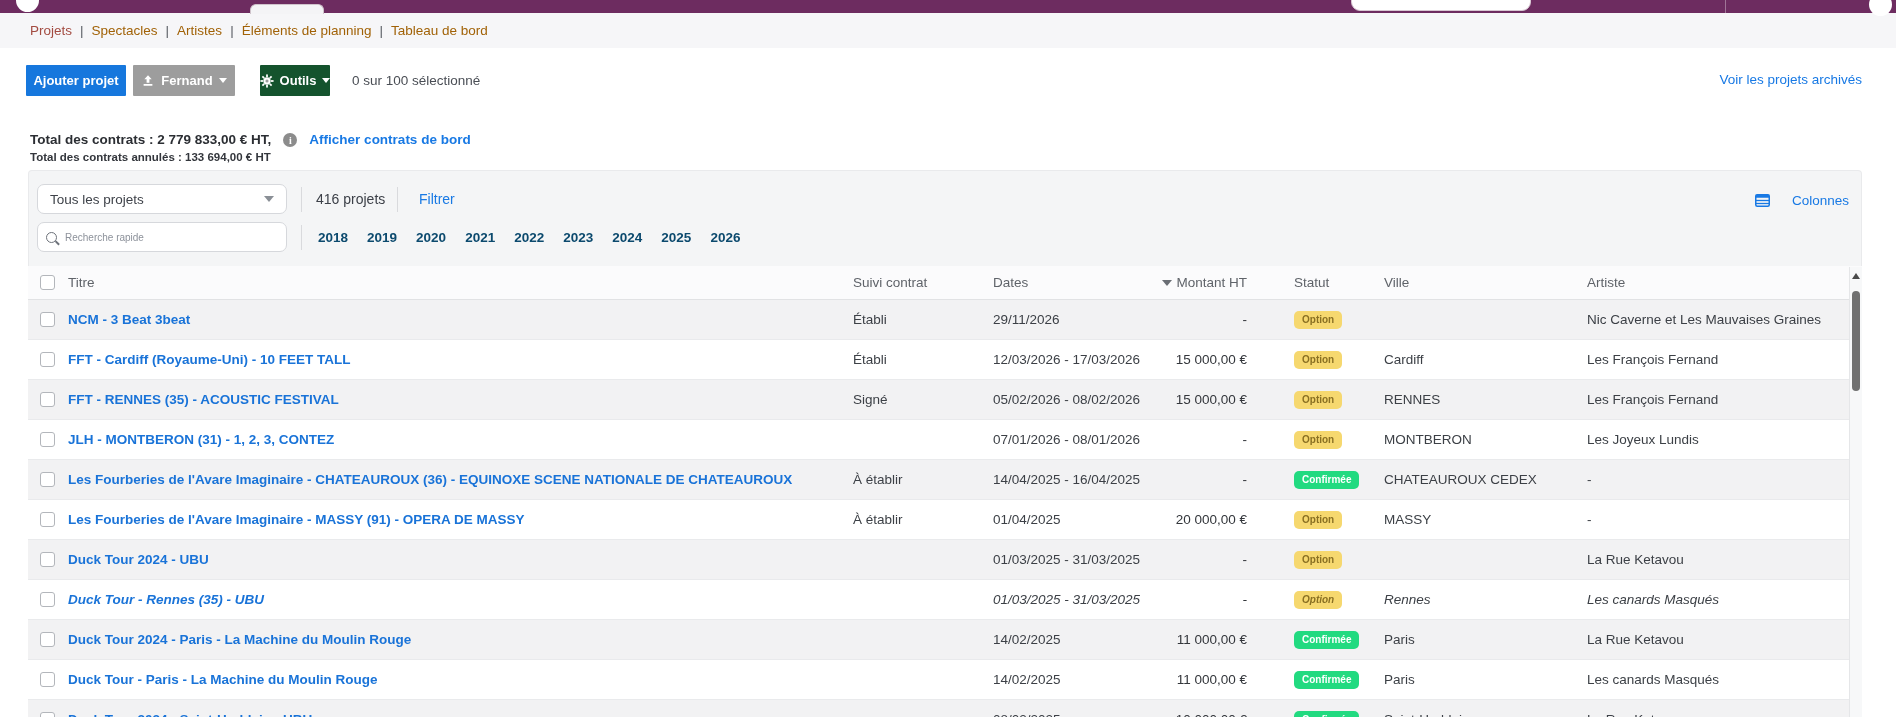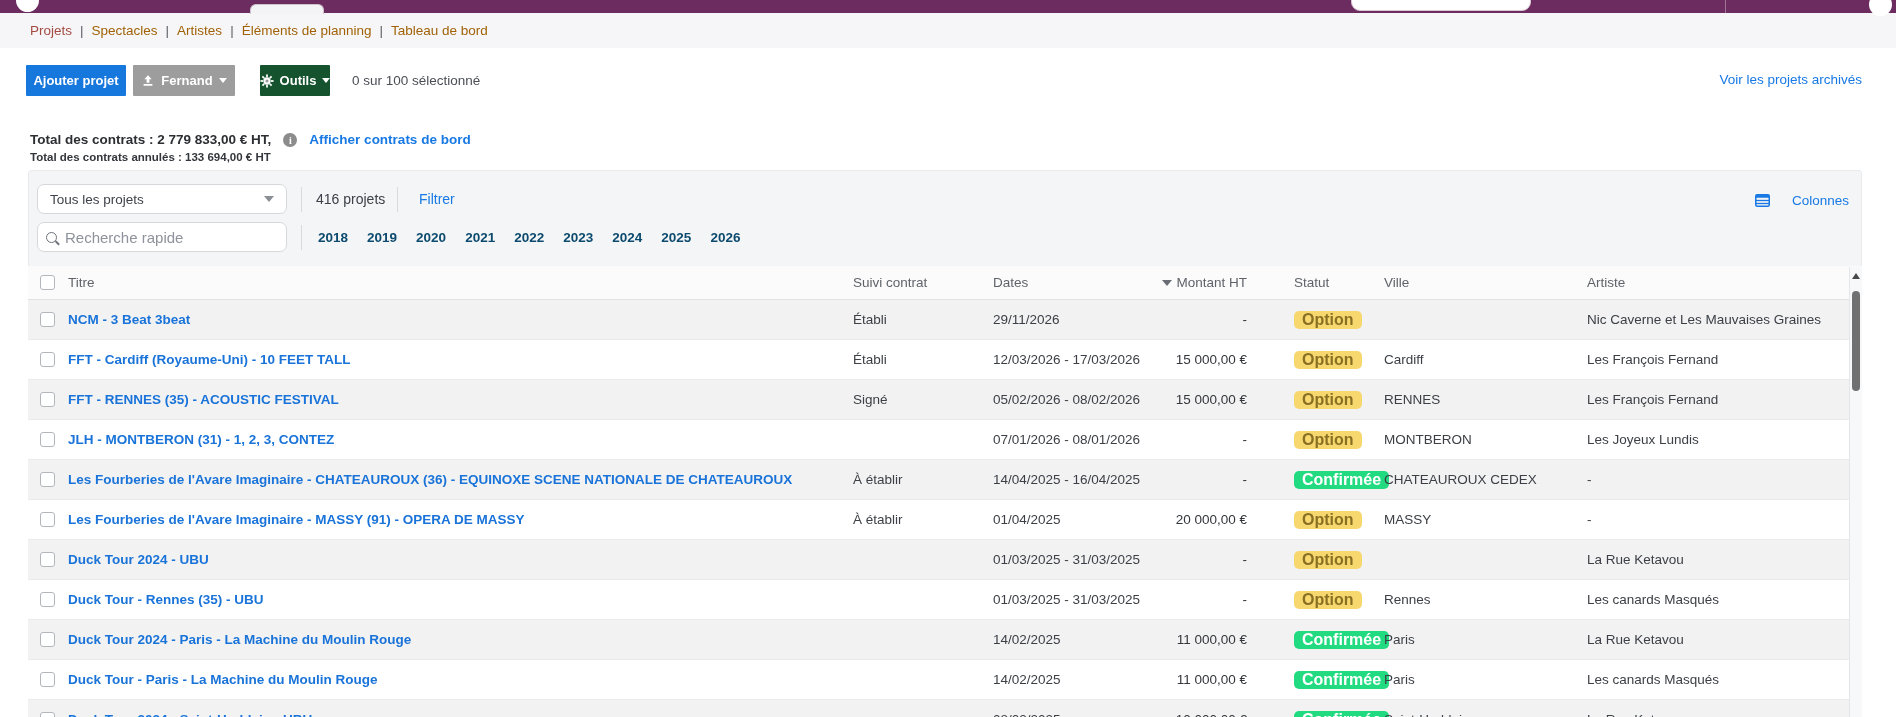--- a/index.html
+++ b/index.html
@@ -40,21 +40,21 @@
 
   
   #card{position:absolute;left:28px;top:170px;width:1834px;height:547px;background:#f4f5f6;
         border:1px solid #e9eaec;border-bottom:none;border-radius:4px 4px 0 0;box-sizing:border-box}
 
   .field{position:absolute;height:30px;width:250px;background:#fff;border:1px solid #d6d8dc;border-radius:7px;box-sizing:border-box;
          display:flex;align-items:center;font-size:13.5px;color:#3e4249;cursor:pointer}
   #scope-select{left:8px;top:13px;padding:0 12px;justify-content:space-between}
   #scope-select .sel-caret{width:0;height:0;border-left:5px solid transparent;border-right:5px solid transparent;border-top:6px solid #8a8f96}
   #quick-search{left:8px;top:51px;padding:0 8px;gap:6px}
-  #quick-search input{border:none;outline:none;font-size:15px;color:#3e4249;width:190px;background:transparent;font-family:"Liberation Sans",sans-serif}
+  #quick-search input{border:none;outline:none;font-size:10px;color:#3e4249;width:190px;background:transparent;font-family:"Liberation Sans",sans-serif}
   #quick-search input::placeholder{color:#8d929b}
   .mag{width:9px;height:9px;border:1.5px solid #6d727a;border-radius:50%;position:relative;flex:0 0 auto}
   .mag::after{content:"";position:absolute;width:5px;height:1.5px;background:#6d727a;transform:rotate(45deg);left:8px;top:9px}
 
   .vdiv{position:absolute;width:1px;background:#d9dadd}
   #vdiv1{left:272px;top:16px;height:25px}
   #vdiv2{left:368px;top:16px;height:25px}
   #vdiv3{left:272px;top:54px;height:25px}
 
   #project-count{position:absolute;left:287px;top:13px;line-height:30px;font-size:14px;color:#3c4048}
@@ -78,21 +78,21 @@
 
   .trow{position:absolute;left:28px;width:1834px;height:40px;background:#fff;border-bottom:1px solid #e9eaec;box-sizing:border-box}
   .trow.shaded{background:#f2f2f3}
   .trow .cb{left:12px;top:12px}
   .cell{position:absolute;top:0;line-height:40px;font-size:13.5px;color:#3c4046;white-space:nowrap}
   .c-title{left:40px;font-weight:bold;color:#1973d8;text-decoration:none;cursor:pointer}
   .c-contract{left:825px}.c-dates{left:965px}
   .c-amount{left:1092px;width:127px;text-align:right;color:#33363b}
   .c-city{left:1356px}.c-artist{left:1559px}
   .badge{position:absolute;left:1266px;top:11px;height:18px;line-height:18px;border-radius:5px;padding:0 8px;
-         font-size:16px;font-weight:bold}
+         font-size:10px;font-weight:bold}
   .badge.option{background:#f6d86f;color:#8a7023}
   .badge.confirmee{background:#22da80;color:#fff}
 
   
   #scrollbar{position:absolute;left:1849px;top:267px;width:13px;height:450px;background:#f7f8f9;border-left:1px solid #e5e6e8;box-sizing:border-box;z-index:6}
   #scroll-up{position:absolute;left:2px;top:6px;width:0;height:0;border-left:4px solid transparent;border-right:4px solid transparent;border-bottom:6px solid #4a4a4a;cursor:pointer}
   #scroll-thumb{position:absolute;left:2px;top:24px;width:8px;height:100px;background:#707070;border-radius:4px;cursor:pointer}
 
   
   svg{display:block}
@@ -264,21 +264,21 @@
       <span class="cell c-artist">-</span>
     </div>
     <div class="trow shaded" style="top: 540px;">
       <span class="cb"></span>
       <a class="cell c-title">Duck Tour 2024 - UBU</a>
       <span class="cell c-dates">01/03/2025 - 31/03/2025</span>
       <span class="cell c-amount">-</span>
       <span class="badge option">Option</span>
       <span class="cell c-artist">La Rue Ketavou</span>
     </div>
-    <div class="trow" style="top: 580px;">
+    <div class="trow" style="top: 580px; font-style: italic;">
       <span class="cb"></span>
       <a class="cell c-title">Duck Tour - Rennes (35) - UBU</a>
       <span class="cell c-dates">01/03/2025 - 31/03/2025</span>
       <span class="cell c-amount">-</span>
       <span class="badge option">Option</span>
       <span class="cell c-city">Rennes</span>
       <span class="cell c-artist">Les canards Masqués</span>
     </div>
     <div class="trow shaded" style="top: 620px;">
       <span class="cb"></span>

